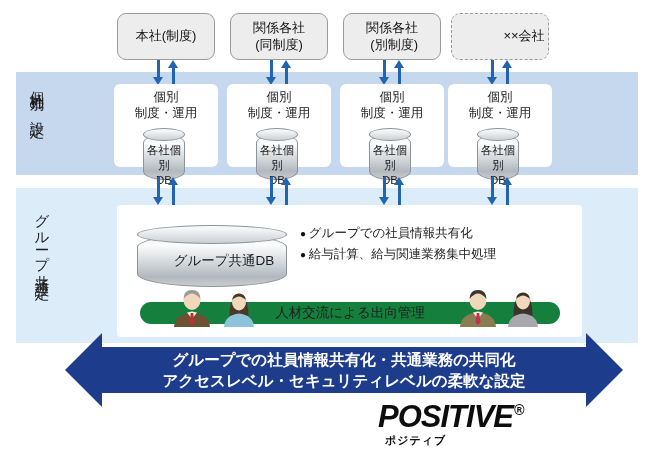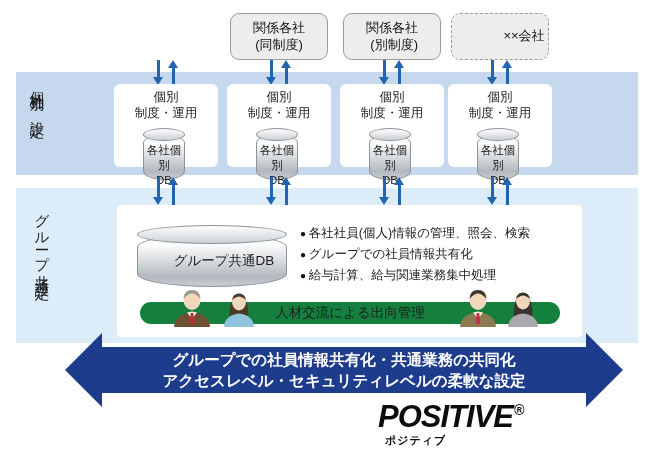--- a/index.html
+++ b/index.html
@@ -73,20 +73,21 @@
 </head>
 <body>
 
 <div class="canvas">
 
   <div class="band band-individual"></div>
   <div class="band band-group"></div>
   <div class="side-label one">個社別の設定</div>
   <div class="side-label two">グループ共通設定</div>
 
+  <div class="company-box" style="left:117px;">本社(制度)</div>
   <div class="company-box" style="left:230px;">関係各社
 (同制度)</div>
   <div class="company-box" style="left:343px;text-align:right;">関係各社
 (別制度)</div>
   <div class="company-box dashed" style="left:451px;">××会社</div>
 
   <div class="varrow down" style="left:157px; top:60px; height:17px;"></div>
   <div class="varrow up" style="left:172px; top:68px; height:17px;"></div>
   <div class="varrow down" style="left:270px; top:60px; height:17px;"></div>
   <div class="varrow up" style="left:285px; top:68px; height:17px;"></div>
@@ -145,21 +146,20 @@
 
   <div class="group-panel"></div>
 
   <div class="cyl big">
     <div class="cbody"></div>
     <div class="ctop"></div>
     <div class="clbl">グループ共通DB</div>
   </div>
 
   <div class="features">
-    <div class="feature">各社社員(個人)情報の管理、照会、検索</div>
     <div class="feature">グループでの社員情報共有化</div>
     <div class="feature">給与計算、給与関連業務集中処理</div>
   </div>
 
   <div class="pill">人材交流による出向管理</div>
 
   <svg class="person" style="left:170px; top:285px;" width="44" height="42" viewBox="0 0 44 42">
     <ellipse cx="22" cy="15" rx="8.5" ry="10" fill="#f2d8ba"></ellipse>
     <path d="M13.5 14 Q13.8 5 22 5 Q30.2 5 30.5 14 Q26 8.5 22 8.5 Q18 8.5 13.5 14 Z" fill="#9a9a9a"></path>
     <path d="M4 42 Q5 29 22 27 Q39 29 40 42 Z" fill="#6d5133"></path>

